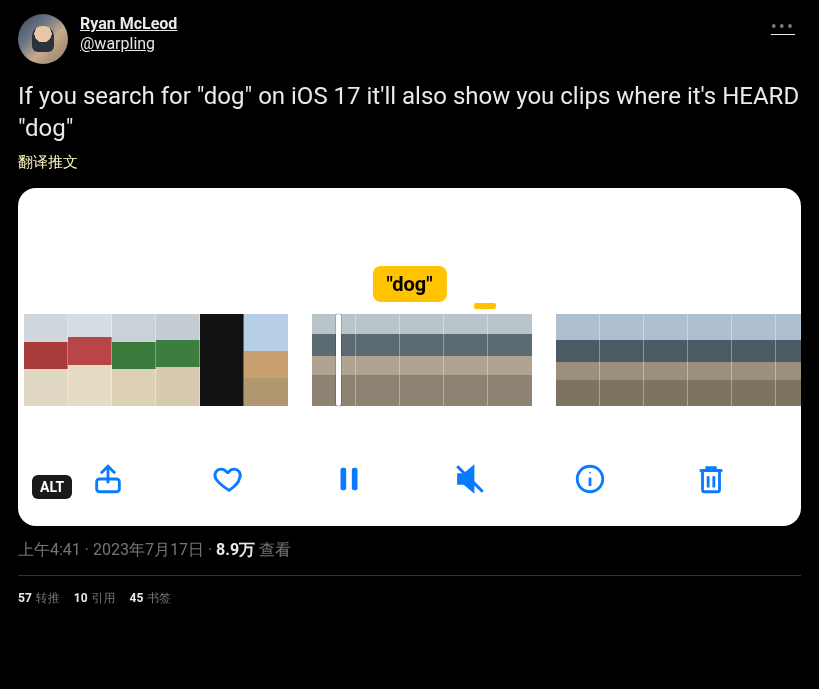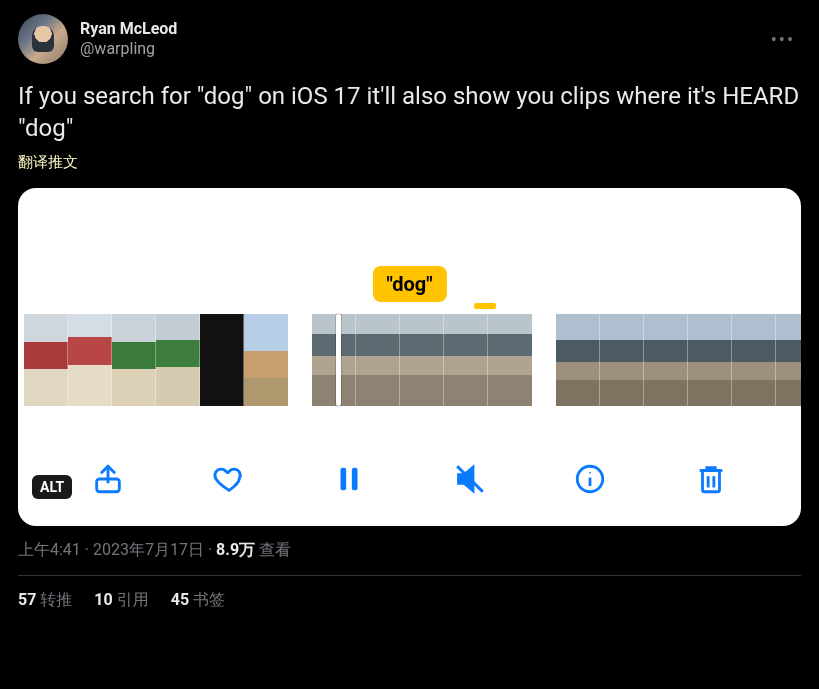--- a/index.html
+++ b/index.html
@@ -9,21 +9,22 @@
     font-family: -apple-system, BlinkMacSystemFont, "Segoe UI", Roboto, Helvetica, Arial, sans-serif;
     width: 819px;
     height: 689px;
     overflow: hidden;
   }
   .tweet {
     padding: 14px 18px 0 18px;
   }
   .header {
     display: flex;
-    align-items: center;
+    align-items: flex-start;
+    text-decoration: underline;
   }
   .avatar {
     width: 50px; height: 50px;
     border-radius: 50%;
     background: linear-gradient(135deg, #3a4656 0%, #6b7686 35%, #c9a98b 60%, #8a7a6a 100%);
     flex-shrink: 0;
     margin-right: 12px;
     position: relative;
     overflow: hidden;
   }
@@ -31,21 +32,21 @@
     content:"";
     position:absolute;
     left:14px; top:12px;
     width:22px; height:26px;
     background: radial-gradient(circle at 50% 30%, #e8c7a8 0 40%, transparent 41%),
                 linear-gradient(#2a323c,#2a323c);
     border-radius: 10px 10px 6px 6px;
   }
   .name-col { display:flex; flex-direction:column; line-height:1.25; }
   .display-name { font-weight:700; font-size:16px; color:#e7e9ea; }
-  .username { color:#a3a3a3; font-size:16px; }
+  .username { color:#e5e5e5; font-size:16px; }
   .more {
     margin-left:auto;
     color:#71767b;
     font-size:18px;
     letter-spacing:2px;
     padding:2px 6px;
     cursor:pointer;
   }
   .body-text {
     margin-top:16px;
@@ -156,23 +157,23 @@
     font-size:16px;
   }
   .meta-row .views-num{ color:#e7e9ea; font-weight:700; }
   .divider{
     margin-top:14px;
     border:none;
     border-top:1px solid #2f3336;
   }
   .stats{
     display:flex;
-    gap:22px;
+    gap:14px;
     padding:14px 0 0 0;
-    font-size:16px;
+    font-size:12px;
     color:#71767b;
   }
   .stats .num{ color:#e7e9ea; font-weight:700; margin-right:4px; }
 </style>
 </head>
 <body>
 
 <div class="tweet">
 
   <div class="header">

